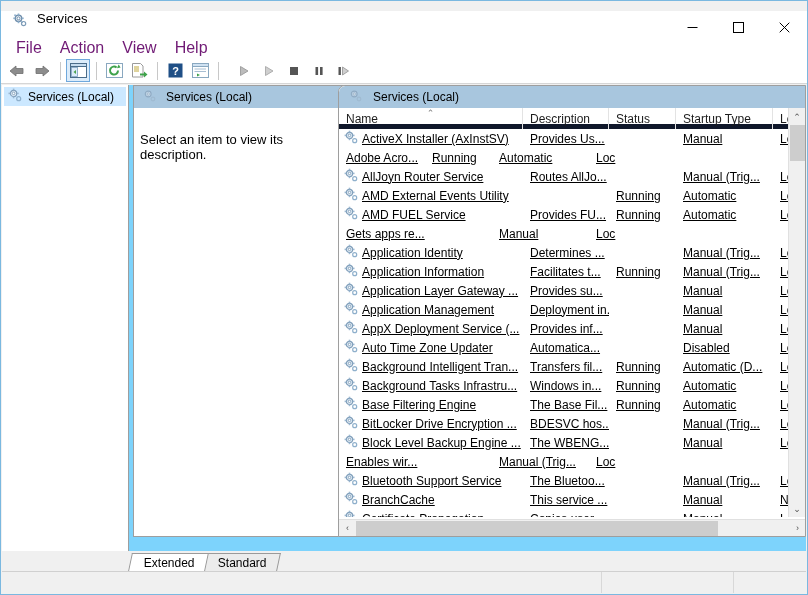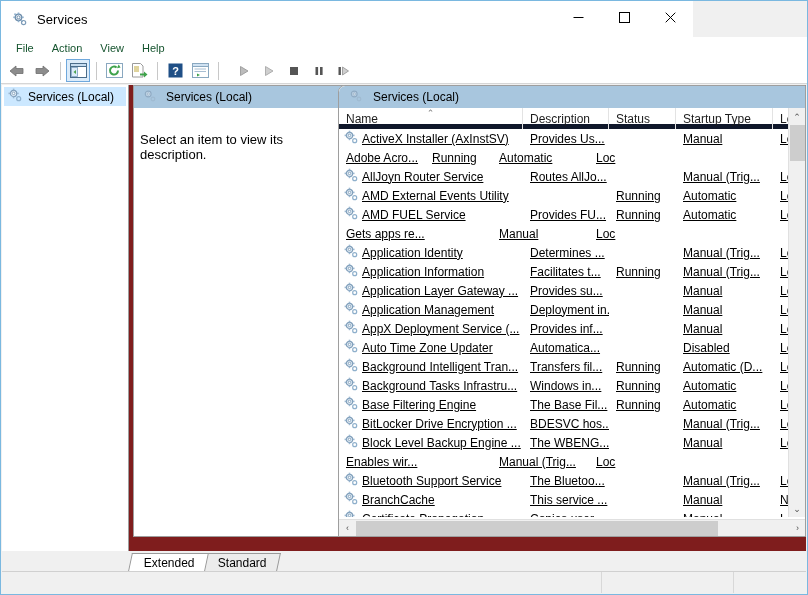--- a/index.html
+++ b/index.html
@@ -21,25 +21,25 @@
     width: 808px;
     height: 595px;
     box-sizing: border-box;
     border: 1px solid #7ab8e0;
     background: #f0f0f0;
   }
 
   
   .titlebar {
     position: absolute;
-    left: 0; top: 0;
-    width: 692px; height: 36px;
-    background: #ffffff;
-    display: flex;
-    align-items: center;
+    left: 0; top: 10px;
+    width: 806px; height: 36px;
+    background: #ffffff;
+    display: flex;
+    align-items: flex-start;
   }
   .title-icon {
     margin-left: 10px;
     width: 18px; height: 18px;
     display: flex; align-items: center; justify-content: center;
   }
   .title-text {
     margin-left: 8px;
     font-size: 13px;
     color: #000000;
@@ -64,22 +64,22 @@
     left: 0; top: 36px;
     width: 806px; height: 21px;
     background: #ffffff;
     display: flex;
     align-items: center;
     padding-left: 6px;
     box-sizing: border-box;
   }
   .menu-item {
     padding: 2px 9px;
-    font-size: 11px;
-    color: #14532d;
+    font-size: 16px;
+    color: #701a75;
     line-height: 16px;
   }
 
   
   .toolbar {
     position: absolute;
     left: 0; top: 57px;
     width: 806px; height: 26px;
     background: #ffffff;
     border-bottom: 1px solid #d6d6d6;
@@ -103,21 +103,21 @@
     background: #c8c8c8;
     margin: 0 5px;
   }
   .tb-gap { width: 8px; }
 
   
   .content {
     position: absolute;
     left: 1px; top: 84px;
     width: 804px; height: 466px;
-    background: #7f1d1d;
+    background: #7dd3fc;
   }
 
   
   .tree-pane {
     position: absolute;
     left: 0; top: 0;
     width: 127px; height: 466px;
     background: #ffffff;
     border-right: 1px solid #9e9e9e;
     box-sizing: border-box;

